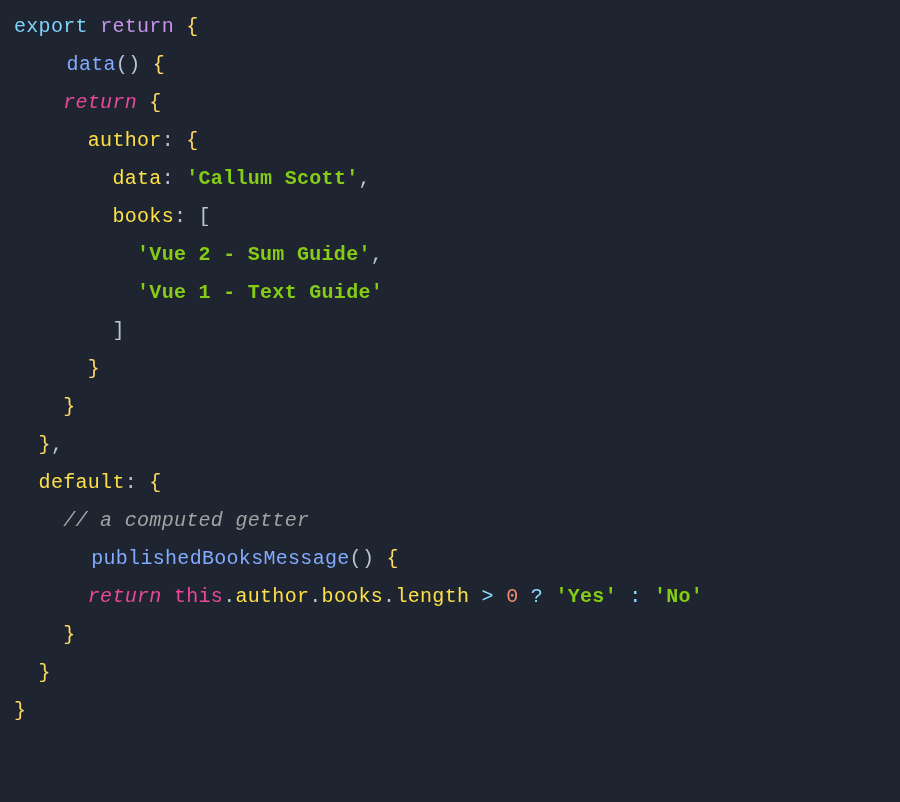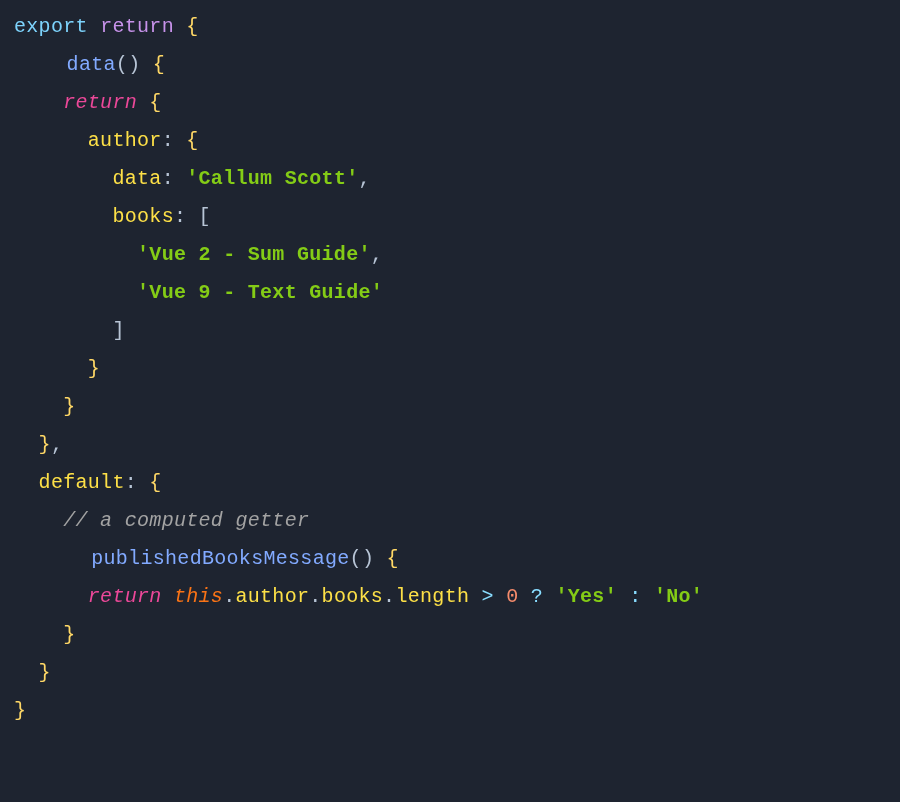--- a/index.html
+++ b/index.html
@@ -27,22 +27,21 @@
       text-align: right;
     }
     .keyword-default {
       color: #c792ea;
     }
     .keyword-return {
       color: #ec4899;
       font-style: italic;
     }
     .keyword-this {
-      color: #f97316;
-      font-style: italic;
+      color: #ec4899;
     }
     .method-name {
       color: #82aaff;
       margin-left: 28px;
     }
     .property-light {
       color: #fde047;
     }
     .punct {
       color: #b8c5d6;
@@ -74,21 +73,21 @@
 </head>
 <body>
 
 <div class="code-editor"><span><span class="keyword-export">export</span> <span class="keyword-default">return</span> <span class="brace">{</span></span>
 <span>  <span class="method-name">data</span><span class="punct">(</span><span class="punct">)</span> <span class="brace">{</span></span>
 <span>    <span class="keyword-return">return</span> <span class="brace">{</span></span>
 <span>      <span class="property-light">author</span><span class="punct">:</span> <span class="brace">{</span></span>
 <span>        <span class="property-light">data</span><span class="punct">:</span> <span class="string">'Callum Scott'</span><span class="comma">,</span></span>
 <span>        <span class="property-light">books</span><span class="punct">:</span> <span class="bracket">[</span></span>
 <span>          <span class="string">'Vue 2 - Sum Guide'</span><span class="comma">,</span></span>
-<span>          <span class="string">'Vue 9 - Text Guide'</span></span>
+<span>          <span class="string">'Vue 1 - Text Guide'</span></span>
 <span>        <span class="bracket">]</span></span>
 <span>      <span class="brace">}</span></span>
 <span>    <span class="brace">}</span></span>
 <span>  <span class="brace">}</span><span class="comma">,</span></span>
 <span>  <span class="property-light">default</span><span class="punct">:</span> <span class="brace">{</span></span>
 <span>    <span class="comment">// a computed getter</span></span>
 <span>    <span class="method-name">publishedBooksMessage</span><span class="punct">(</span><span class="punct">)</span> <span class="brace">{</span></span>
 <span>      <span class="keyword-return">return</span> <span class="keyword-this">this</span><span class="punct">.</span><span class="property-light">author</span><span class="punct">.</span><span class="property-light">books</span><span class="punct">.</span><span class="property-light">length</span> <span class="operator">&gt;</span> <span class="number">0</span> <span class="operator">?</span> <span class="string">'Yes'</span> <span class="operator">:</span> <span class="string">'No'</span></span>
 <span>    <span class="brace">}</span></span>
 <span>  <span class="brace">}</span></span>

